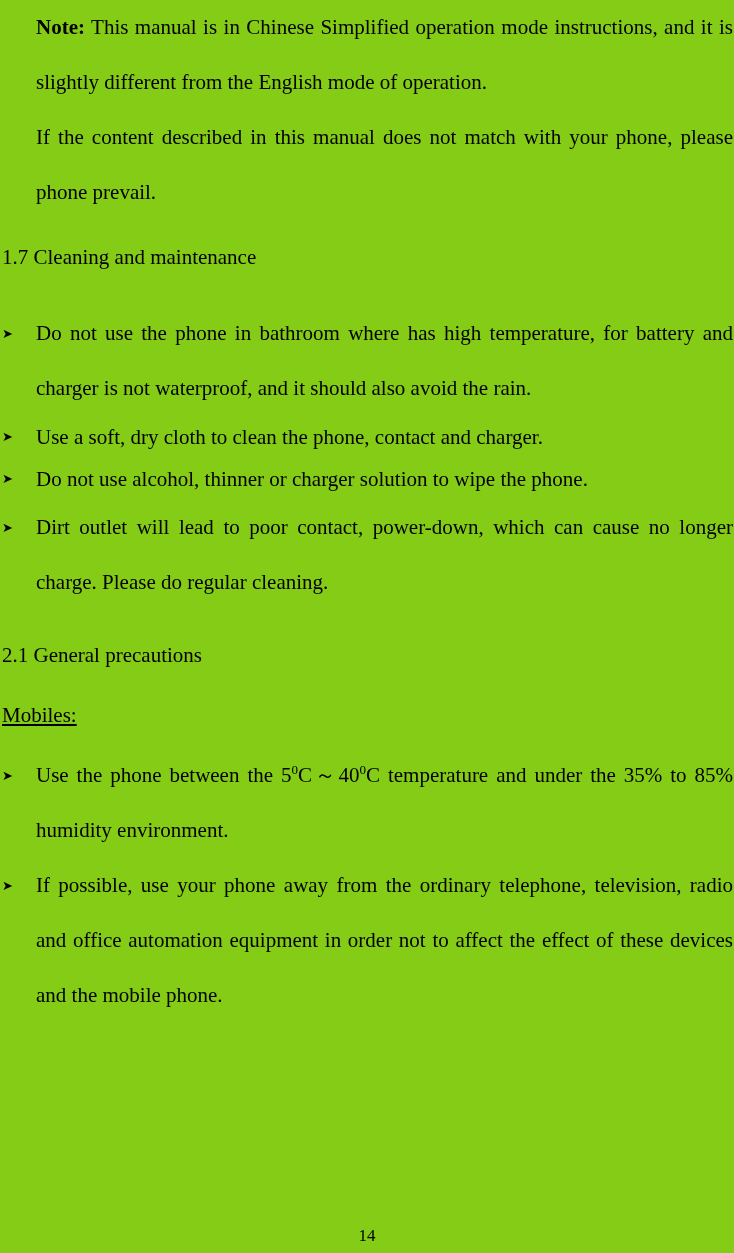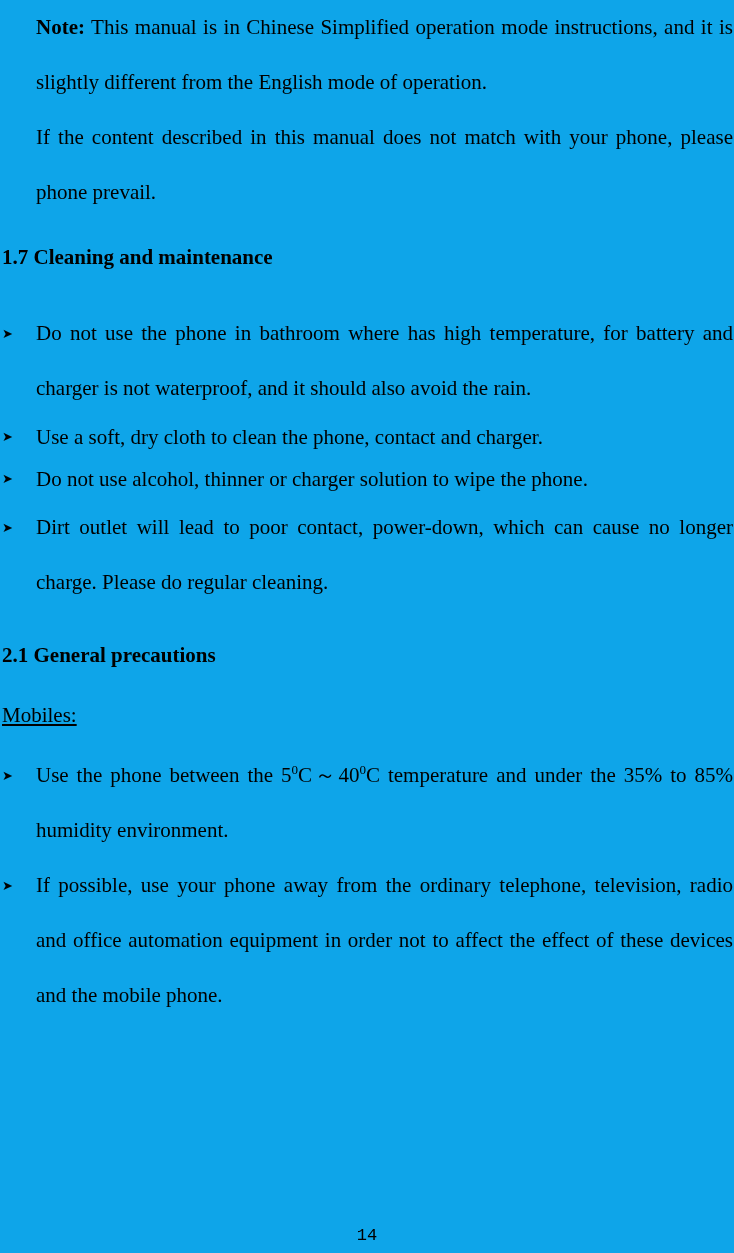--- a/index.html
+++ b/index.html
@@ -10,21 +10,21 @@
   }
   body {
     font-family: "Liberation Serif", "DejaVu Serif", serif;
     color: #000000;
     -webkit-font-smoothing: antialiased;
   }
   .page {
     position: relative;
     width: 734px;
     height: 1253px;
-    background: #0ea5e9;
+    background: #84cc16;
     overflow: hidden;
     box-sizing: border-box;
   }
   .content {
     position: absolute;
     left: 0;
     top: 0;
     width: 734px;
   }
 
@@ -40,21 +40,21 @@
   }
   .para b, .bold {
     font-weight: bold;
   }
 
   
   .heading {
     margin: 0;
     padding: 0 0 0 2px;
     font-size: 21px;
-    font-weight: bold;
+    font-weight: normal;
     line-height: 30px;
   }
 
   
   .plain-line {
     margin: 0;
     padding: 0 0 0 2px;
     font-size: 21px;
     line-height: 30px;
     text-align: left;
@@ -108,21 +108,20 @@
 
   
   .page-number {
     position: absolute;
     left: 0;
     top: 1226px;
     width: 734px;
     text-align: center;
     font-size: 17px;
     line-height: 20px;
-    font-family: Liberation Mono, monospace;
   }
 </style>
 </head>
 <body>
 
 <div class="page">
   <div class="content">
 
     <p class="para"><span class="bold">Note:</span><span> This manual is in Chinese Simplified operation mode instructions, and it is slightly different from the English mode of operation.</span></p>
 

